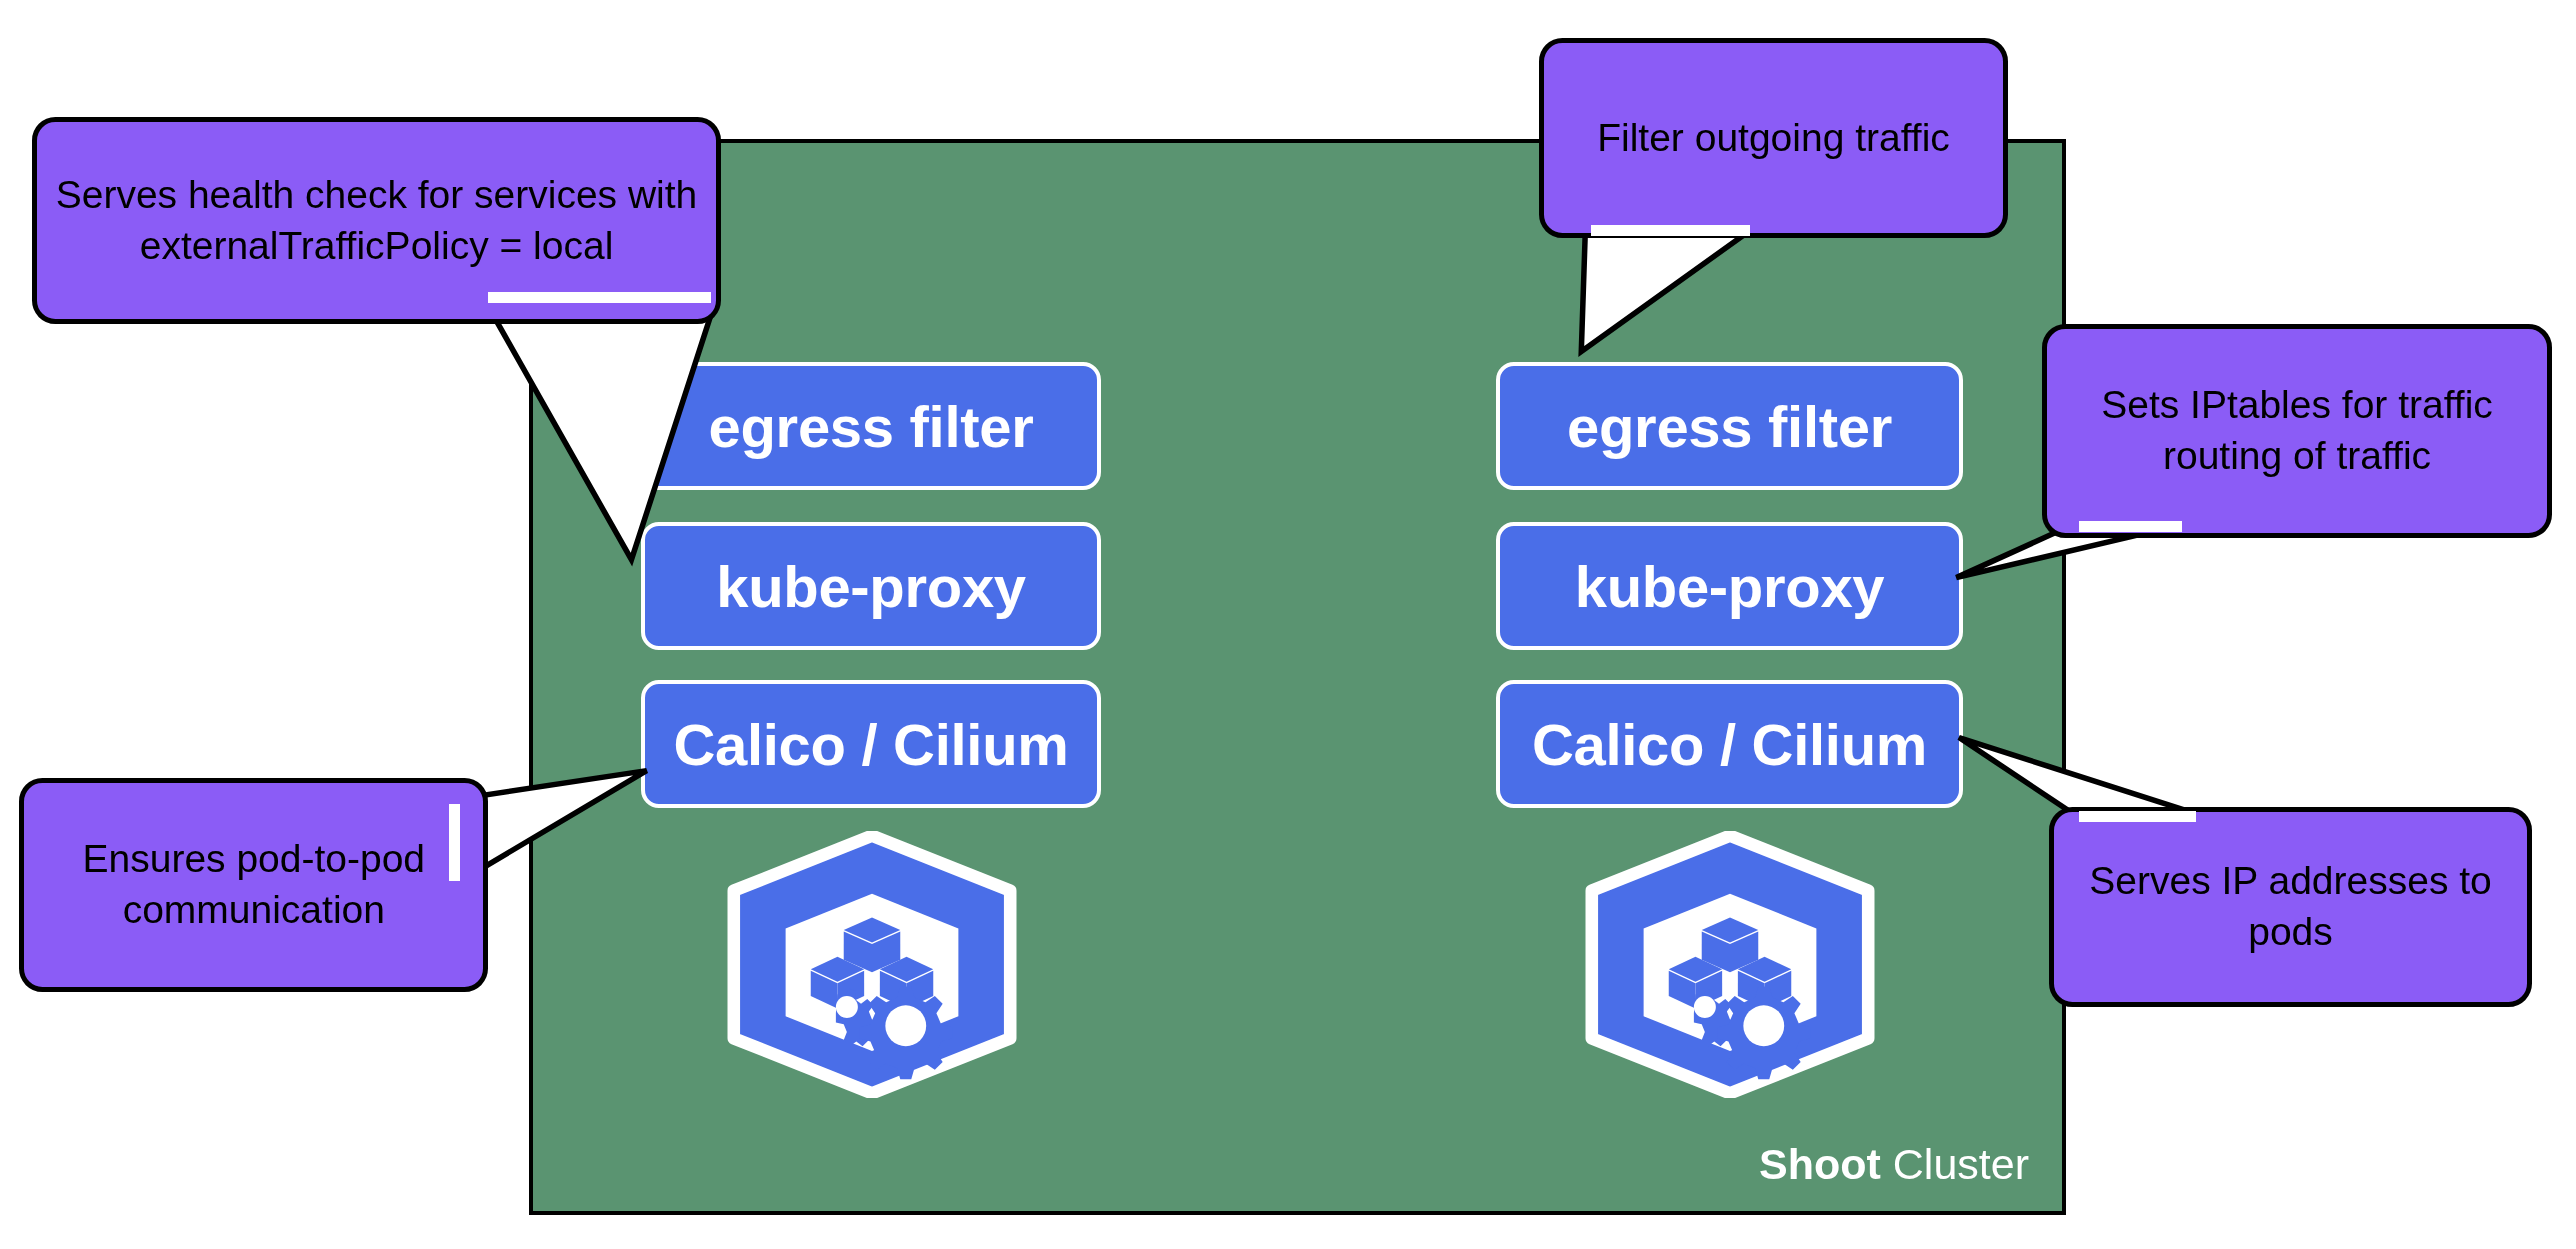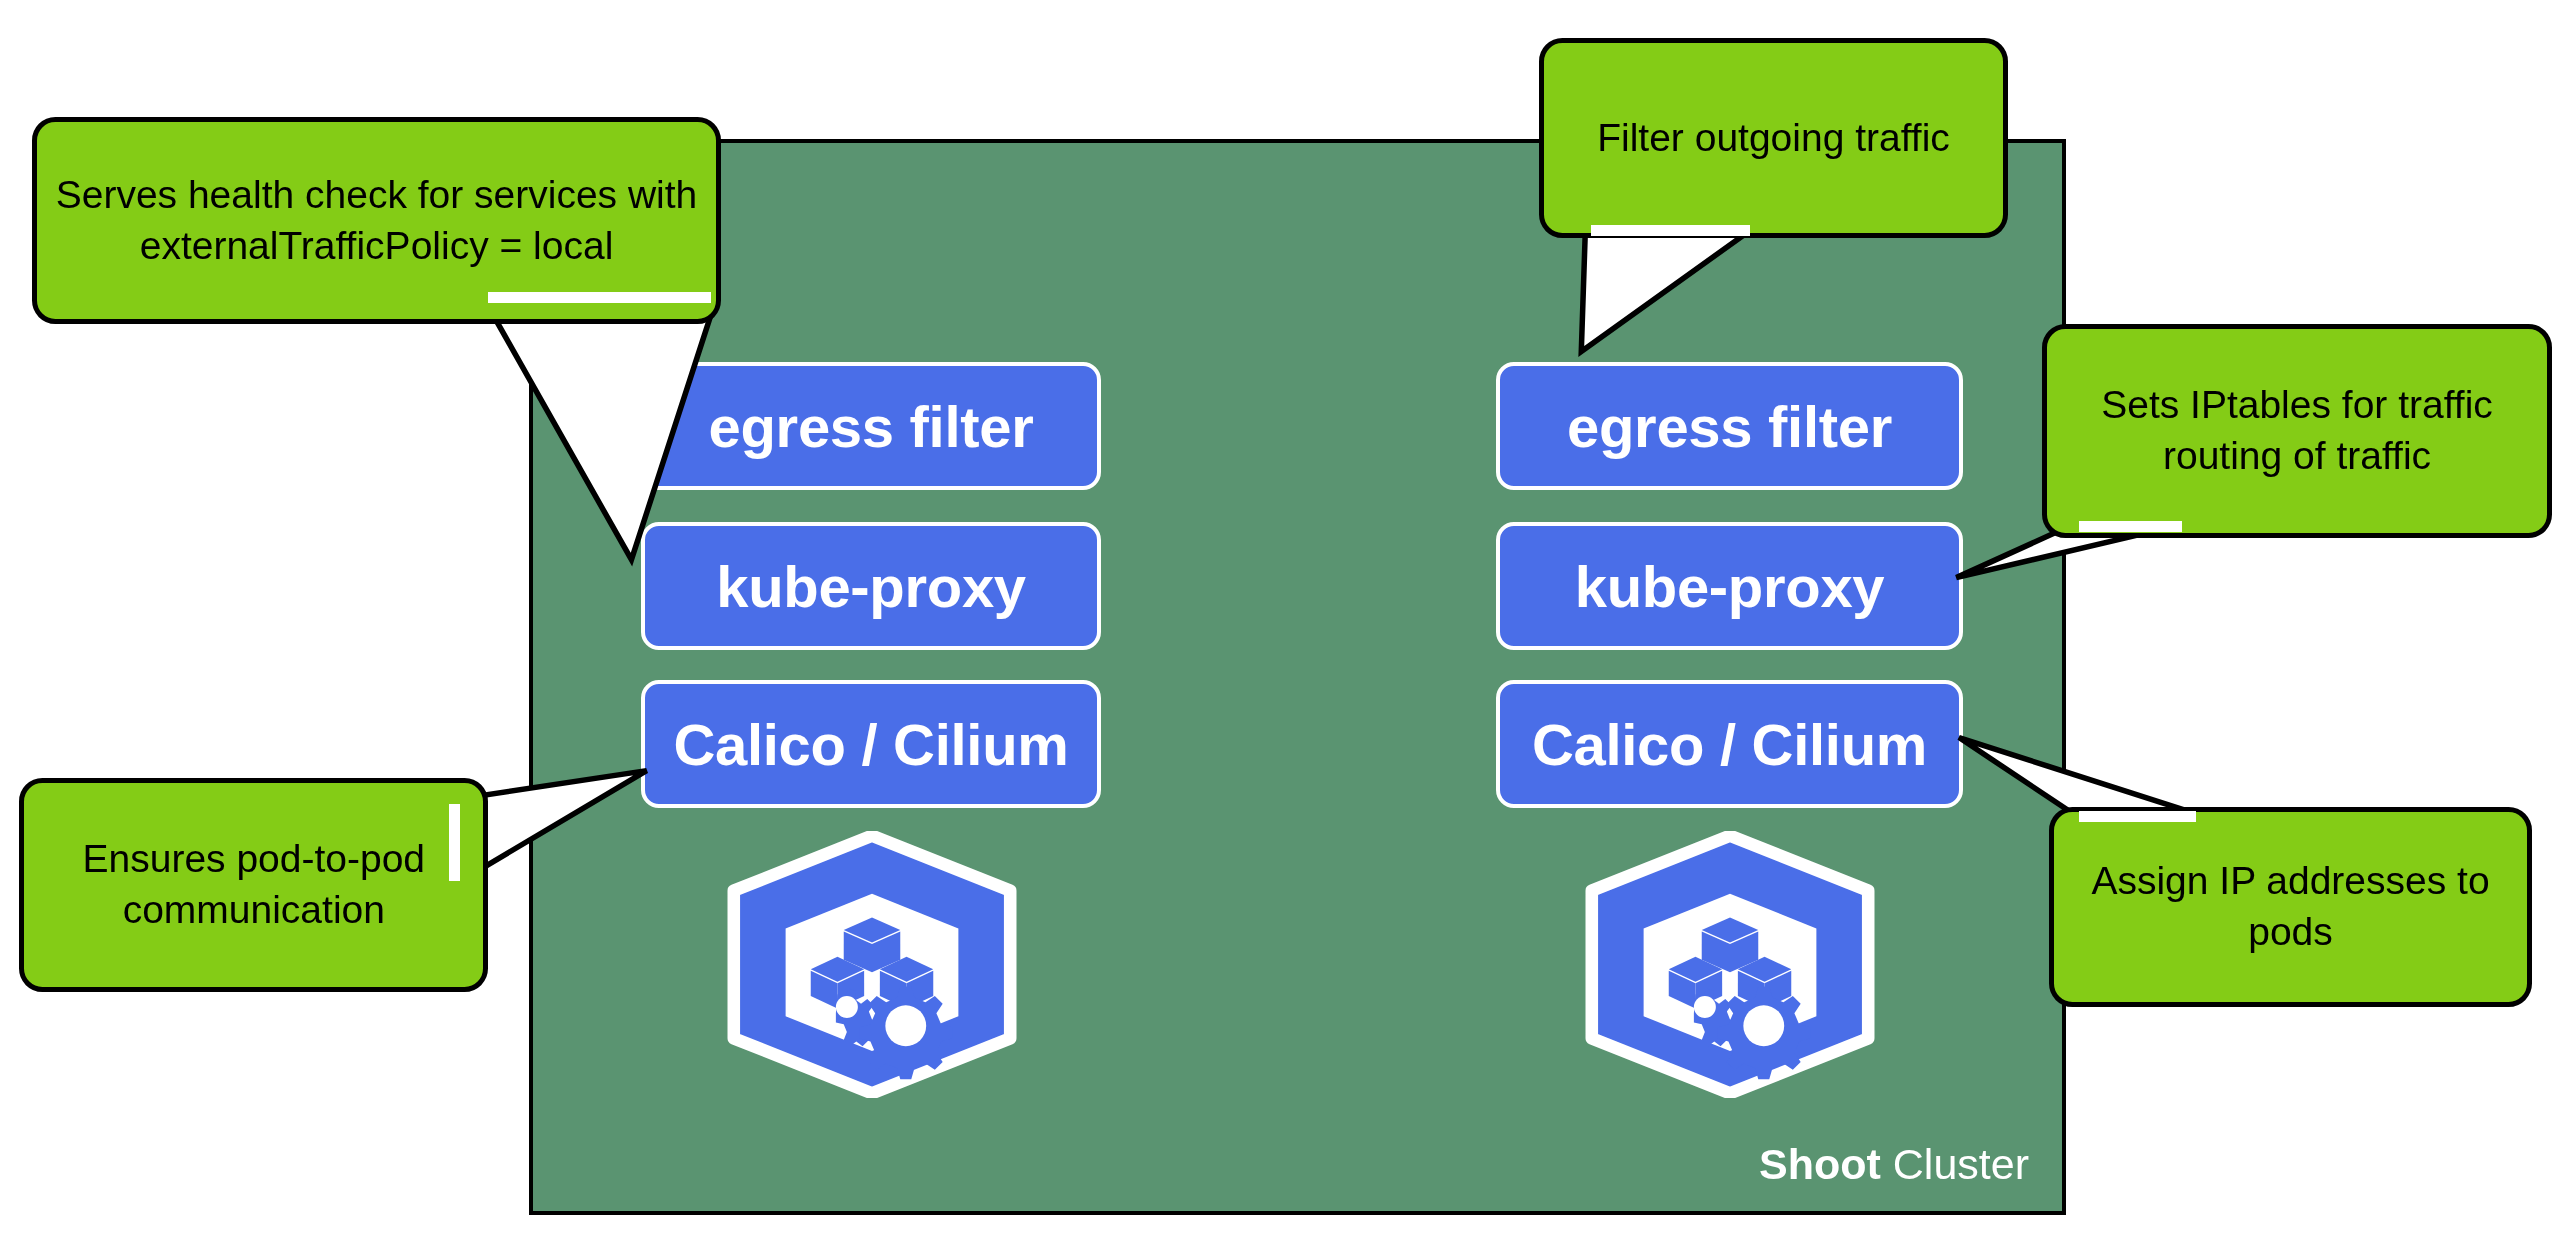--- a/index.html
+++ b/index.html
@@ -60,21 +60,21 @@
   .k8s-logo {
     position: absolute;
     width: 324px;
     height: 267px;
   }
   .k8s-logo svg { width: 100%; height: 100%; display: block; }
 
   
   .callout {
     position: absolute;
-    background: #84cc16;
+    background: #8b5cf6;
     border: 5.5px solid #000000;
     border-radius: 23.4px;
     box-sizing: border-box;
     display: flex;
     align-items: center;
     justify-content: center;
     text-align: center;
     color: #000000;
     font-size: 39px;
     line-height: 1.30;
@@ -225,18 +225,18 @@
   </svg>
   <div class="callout" style="left:19.3px; top:778px; width:469px; height:214px;">
     <span>Ensures pod-to-pod communication</span>
   </div>
   <div class="tail-cover" style="left:449px; top:804px; width:11px; height:77px;"></div>
 
   <svg class="tail-svg" style="left:0; top:0; width:2576px; height:1249px;" viewBox="0 0 3737 1812" width="2576" height="1249">
     <polygon points="3010,1182 3190,1182 2842,1070"></polygon>
   </svg>
   <div class="callout" style="left:2049px; top:807px; width:483px; height:200px;">
-    <span>Assign IP addresses to pods</span>
+    <span>Serves IP addresses to pods</span>
   </div>
   <div class="tail-cover" style="left:2079px; top:811px; width:117px; height:11px;"></div>
 
 </div>
 
 
 </body></html>

